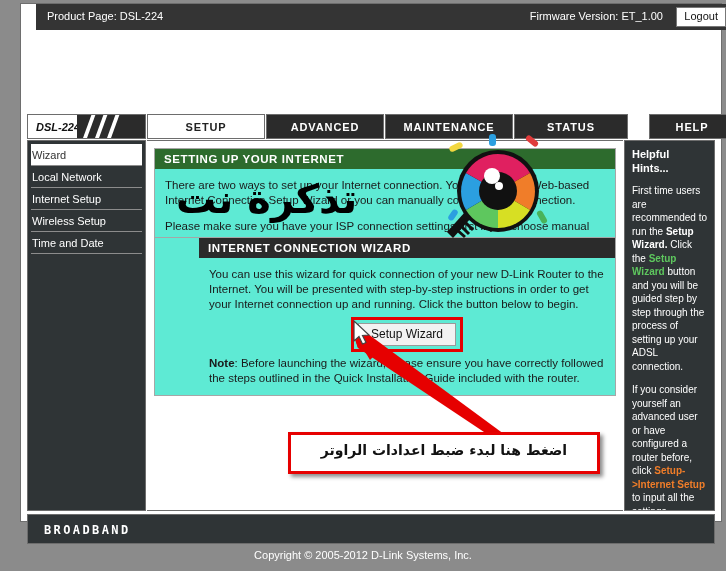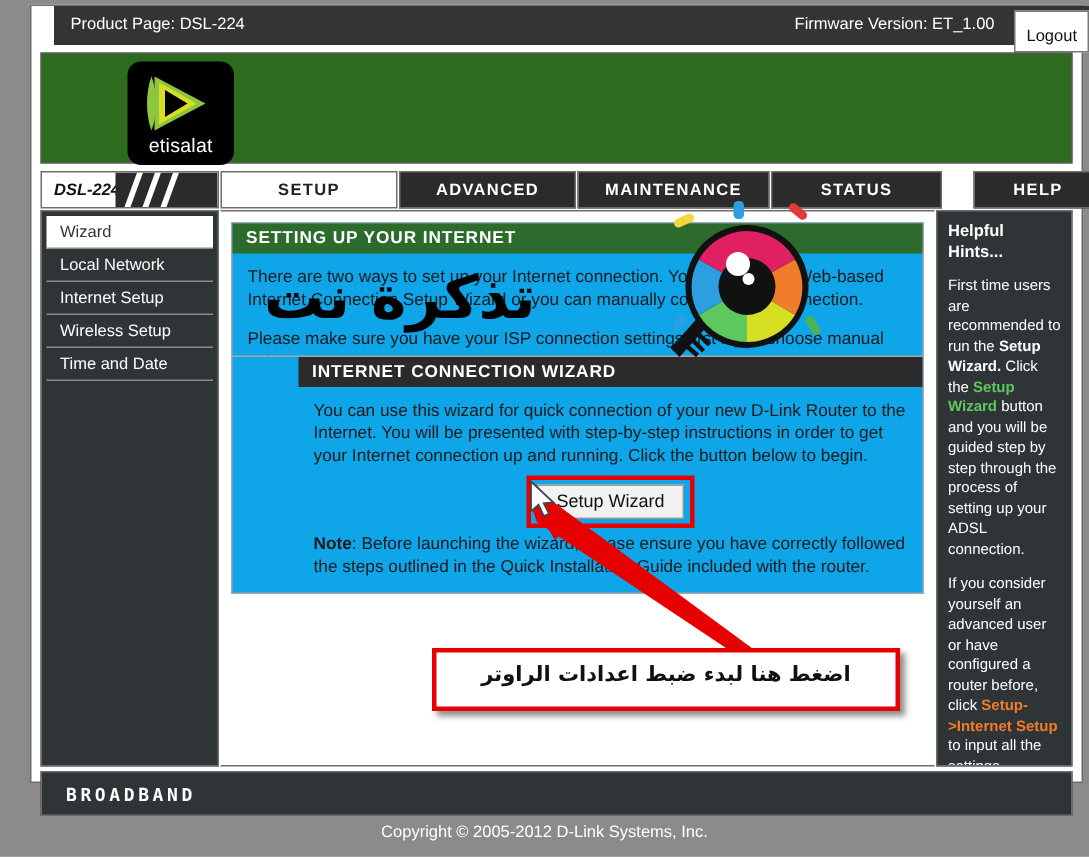--- a/index.html
+++ b/index.html
@@ -43,21 +43,21 @@
     position: absolute; right: 73px; top: 6px;
     white-space: nowrap;
   }
   .logout-btn {
     position: absolute; right: 10px; top: 3px;
     background: #ffffff;
     color: #111111;
     border: 1px solid #777;
     font-size: 11px;
     font-family: "Liberation Sans", sans-serif;
-    padding: 10px 7px 3px 7px;
+    padding: 2px 7px 3px 7px;
     cursor: pointer;
     line-height: 13px;
   }
 
   
   .banner {
     position: absolute;
     left: 6px; top: 31px;
     width: 688px; height: 74px;
     background: #2d6b1f;
@@ -137,21 +137,21 @@
     background: #2f3436;
     border: 1px solid #6d6d6d;
   }
   .side-item {
     position: relative;
     margin: 0 3px;
     height: 22px;
     line-height: 22px;
     color: #ffffff;
     font-size: 11px;
-    padding-left: 9px;
+    padding-left: 1px;
     border-bottom: 1px solid #8c8c8c;
     cursor: pointer;
   }
   .side-item:first-child { margin-top: 3px; }
   .side-item.active {
     background: #ffffff;
     color: #333333;
   }
 
   .content {
@@ -160,21 +160,21 @@
     width: 476px; height: 371px;
     background: #ffffff;
     border-top: 1px solid #6d6d6d;
     border-bottom: 1px solid #6d6d6d;
   }
   .panel {
     position: absolute;
     left: 7px;
     width: 462px;
     border: 1px solid #a6a6a6;
-    background: #0ea5e9;
+    background: #5eead4;
   }
   .panel-head {
     height: 20px; line-height: 20px;
     padding-left: 9px;
     font-size: 11.5px;
     font-weight: bold;
     letter-spacing: 0.6px;
     color: #ffffff;
   }
   .panel-head.green { background: #2d6b2d; }
@@ -323,33 +323,20 @@
 <div id="page">
 
   <div class="frame">
 
     <div class="topbar">
       <span class="prod">Product Page: DSL-224</span>
       <span class="fw">Firmware Version: ET_1.00</span>
       <button class="logout-btn">Logout</button>
     </div>
 
-    <div class="banner">
-      <div class="logo-box">
-        <span class="logo-mark">
-          <svg width="50" height="44" viewBox="0 0 50 44">
-            <path d="M8 4 L42 22 L8 40 Z" fill="#8dc63f"></path>
-            <path d="M11 8 L36 22 L11 36 Z" fill="#d7df23"></path>
-            <path d="M15 13 L30 22 L15 31 Z" fill="#000000"></path>
-            <path d="M6 4 C2 14 2 30 6 40 C10 30 10 14 6 4 Z" fill="#8dc63f"></path>
-          </svg>
-        </span>
-        <div class="logo-word">etisalat</div>
-      </div>
-    </div>
 
     <div class="tabrow">
       <div class="tab model" style="left:0; width:119px;">
         <span class="mlabel">DSL-224</span>
         <span class="stripes">
           <i style="left:10px"></i>
             <i style="left:22px"></i>
             <i style="left:34px"></i>
         </span>
       </div>

